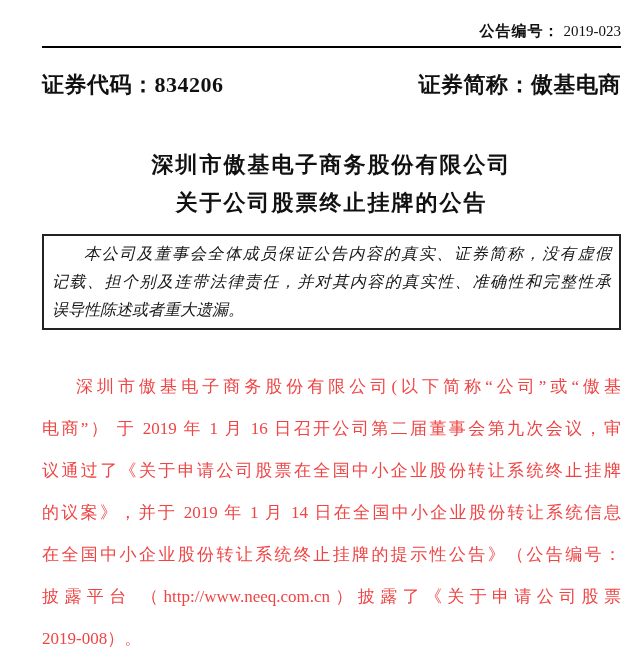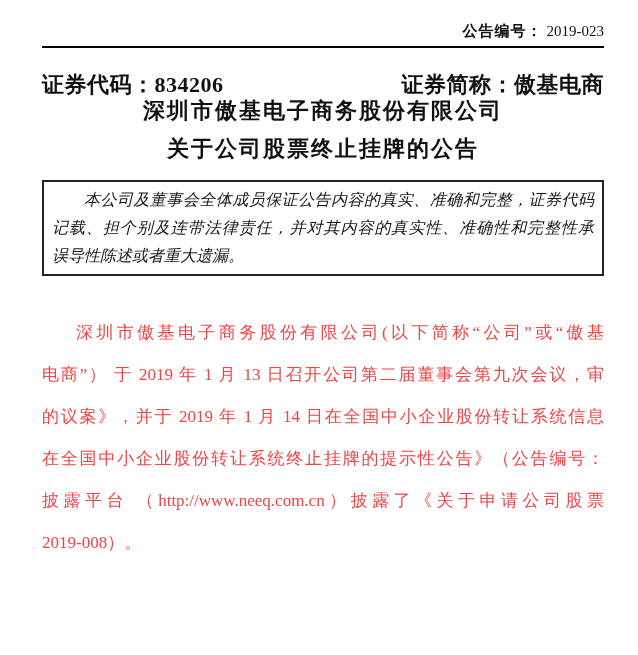--- a/index.html
+++ b/index.html
@@ -3,21 +3,21 @@
 <meta charset="utf-8">
 <style>
   html,body{margin:0;padding:0;background:#ffffff;}
   .page{
     position:relative;
     width:638px;height:655px;
     margin:0 auto;
     background:#ffffff;
     color:#111;
     box-sizing:border-box;
-    padding:20px 34px 0 42px;
+    padding:20px 17px 0 42px;
     overflow:hidden;
     font-family:"Liberation Serif", serif;
   }
   
   .ann-no{
     text-align:right;
     line-height:22px;
     font-size:15px;
     white-space:nowrap;
   }
@@ -59,21 +59,21 @@
   
   .title{
     margin:0;
     text-align:center;
     font-size:22px;
     line-height:30px;
     font-weight:700;
     font-family:"Liberation Sans", sans-serif;
     letter-spacing:2px;
   }
-  .title.first{}
+  .title.first{margin-top:54px;}
   .title.second{margin-top:8px;}
   
   .box{
     margin-top:16px;
     border:2px solid #222;
     padding:4px 8px;
     box-sizing:border-box;
   }
   .box .line{
     font-size:16px;
@@ -118,27 +118,28 @@
     </span>
     <span class="info-item">
       <span class="lbl">证券简称：</span><span class="val">傲基电商</span>
     </span>
   </div>
 
   <h1 class="title first">深圳市傲基电子商务股份有限公司</h1>
   <h1 class="title second">关于公司股票终止挂牌的公告</h1>
 
   <div class="box">
-    <div class="line first">本公司及董事会全体成员保证公告内容的真实、准确和完整，证券代码</div>
+    <div class="line first">本公司及董事会全体成员保证公告内容的真实、证券简称，没有虚假</div>
     <div class="line">记载、担个别及连带法律责任，并对其内容的真实性、准确性和完整性承</div>
     <div class="line last">误导性陈述或者重大遗漏。</div>
   </div>
 
   <div class="body-para">
     <div class="line first">深圳市傲基电子商务股份有限公司(以下简称“公司”或“傲基</div>
-    <div class="line">电商”） 于 2019 年 1 月 13 日召开公司第二届董事会第九次会议，审</div>
+    <div class="line">电商”） 于 2019 年 1 月 16 日召开公司第二届董事会第九次会议，审</div>
+    <div class="line">议通过了《关于申请公司股票在全国中小企业股份转让系统终止挂牌</div>
     <div class="line">的议案》，并于 2019 年 1 月 14 日在全国中小企业股份转让系统信息</div>
     <div class="line">在全国中小企业股份转让系统终止挂牌的提示性公告》（公告编号：</div>
     <div class="line">披露平台 （http://www.neeq.com.cn）披露了《关于申请公司股票</div>
     <div class="line last">2019-008）。</div>
   </div>
 
 </div>
 
 </body></html>

